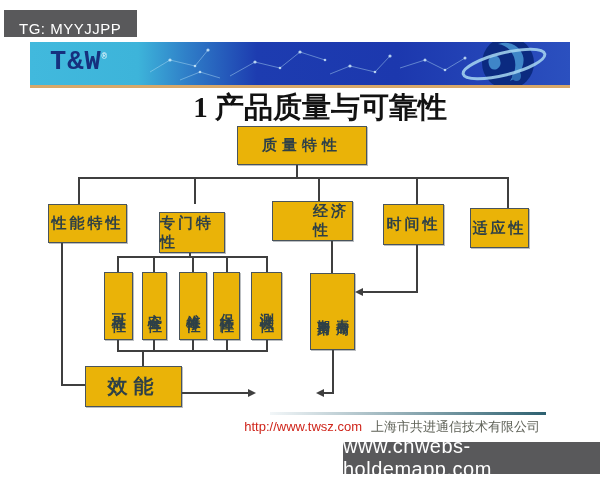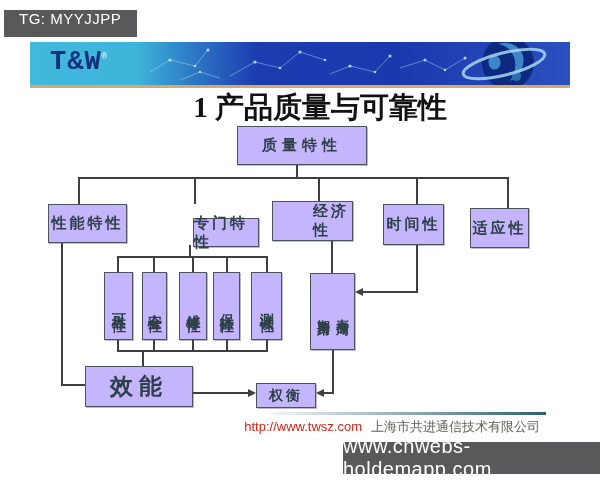--- a/index.html
+++ b/index.html
@@ -1,58 +1,58 @@
 <!DOCTYPE html>
 <html><head>
 <meta charset="utf-8">
 <style>
   html,body{margin:0;padding:0;background:#fff;}
   #stage{position:relative;width:600px;height:480px;background:#ffffff;overflow:hidden;
          font-family:"Liberation Sans",sans-serif;}
 
   
   .badge{position:absolute;left:4px;top:10px;width:133px;height:27px;background:#59595b;
-         color:#fff;font-size:15px;display:flex;align-items:flex-start;padding-left:15px;
+         color:#fff;font-size:15px;display:flex;align-items:flex-end;padding-left:15px;
          box-sizing:border-box;letter-spacing:.5px;}
 
   
   .banner{position:absolute;left:30px;top:42px;width:540px;height:43px;
           background:linear-gradient(90deg,#41b9dd 0%,#3db4da 20%,#2f7fc8 29%,#1d3cb0 42%,#1c38ae 68%,#2b50bf 100%);}
   .banner svg{position:absolute;left:0;top:0;}
   .banner-underline{position:absolute;left:30px;top:85px;width:540px;height:3px;background:#d8a869;}
   .logo{position:absolute;left:50px;top:49px;color:#16307e;font-family:Liberation Mono, monospace;
         font-weight:bold;font-size:27px;letter-spacing:1px;line-height:1;}
   .logo sup{font-size:9px;color:#eaf7fd;font-weight:normal;}
 
   
   .title{position:absolute;left:150px;top:88px;width:340px;text-align:center;
          font-family:"Liberation Serif",serif;font-weight:bold;font-size:29px;color:#121212;}
 
   
-  .node{position:absolute;background:#c4b5fd;border:1.5px solid #49545c;box-sizing:border-box;
+  .node{position:absolute;background:#eab308;border:1.5px solid #49545c;box-sizing:border-box;
         display:flex;align-items:center;justify-content:center;
         font-family:"Liberation Serif",serif;font-weight:600;color:#2e4047;
         box-shadow:1px 1px 0 rgba(60,70,78,.35);}
   .h15{font-size:15px;letter-spacing:3px;}
   .vtext{writing-mode:vertical-rl;text-orientation:upright;font-size:14px;letter-spacing:3px;}
   .n-root{left:237px;top:126px;width:130px;height:39px;letter-spacing:5px;}
   .n-perf{left:48px;top:204px;width:79px;height:39px;}
-  .n-special{left:159px;top:218px;width:66px;height:29px;margin-left:34px;}
+  .n-special{left:159px;top:212px;width:66px;height:41px;}
   .n-econ{left:272px;top:201px;width:81px;height:40px;padding-left:40px;}
   .n-time{left:383px;top:204px;width:61px;height:41px;}
   .n-adapt{left:470px;top:208px;width:59px;height:40px;}
   .n-v1{left:104px;top:272px;width:29px;height:68px;}
   .n-v2{left:142px;top:272px;width:25px;height:68px;}
   .n-v3{left:179px;top:272px;width:28px;height:68px;}
   .n-v4{left:213px;top:272px;width:27px;height:68px;}
   .n-v5{left:251px;top:272px;width:31px;height:68px;}
   .n-lcc{left:310px;top:273px;width:45px;height:77px;}
   .n-lcc .cols{display:flex;flex-direction:row-reverse;justify-content:center;gap:1px;}
   .n-lcc .col{writing-mode:vertical-rl;text-orientation:upright;font-size:13px;letter-spacing:2px;}
-  .n-eff{left:85px;top:366px;width:108px;height:41px;font-size:23px;letter-spacing:6px;}
+  .n-eff{left:85px;top:366px;width:97px;height:41px;font-size:20px;letter-spacing:6px;}
   .n-trade{left:256px;top:383px;width:60px;height:25px;font-size:14px;letter-spacing:3px;}
 
   
   .vline,.hline{position:absolute;background:#3f3f3f;}
   .vline{width:2px;}
   .hline{height:2px;}
   .arrow-r{position:absolute;width:0;height:0;border-top:4px solid transparent;
            border-bottom:4px solid transparent;border-left:8px solid #3f3f3f;}
   .arrow-l{position:absolute;width:0;height:0;border-top:4px solid transparent;
            border-bottom:4px solid transparent;border-right:8px solid #3f3f3f;}
@@ -175,21 +175,20 @@
   <div class="node n-v5 vtext">测试性</div>
 
   <div class="node n-lcc">
     <div class="cols">
       <span class="col">寿命周</span>
       <span class="col">期费用</span>
     </div>
   </div>
 
   <div class="node n-eff">效能</div>
-  <div class="node n-trade">权衡</div>
 
   <div class="divider"></div>
   <div class="footer-row">
     <span class="footer-url">http://www.twsz.com</span>
     <span class="footer-co">上海市共进通信技术有限公司</span>
   </div>
 
   <div class="wmbar">
     <span>www.cnwebs-holdemapp.com</span>
   </div>

